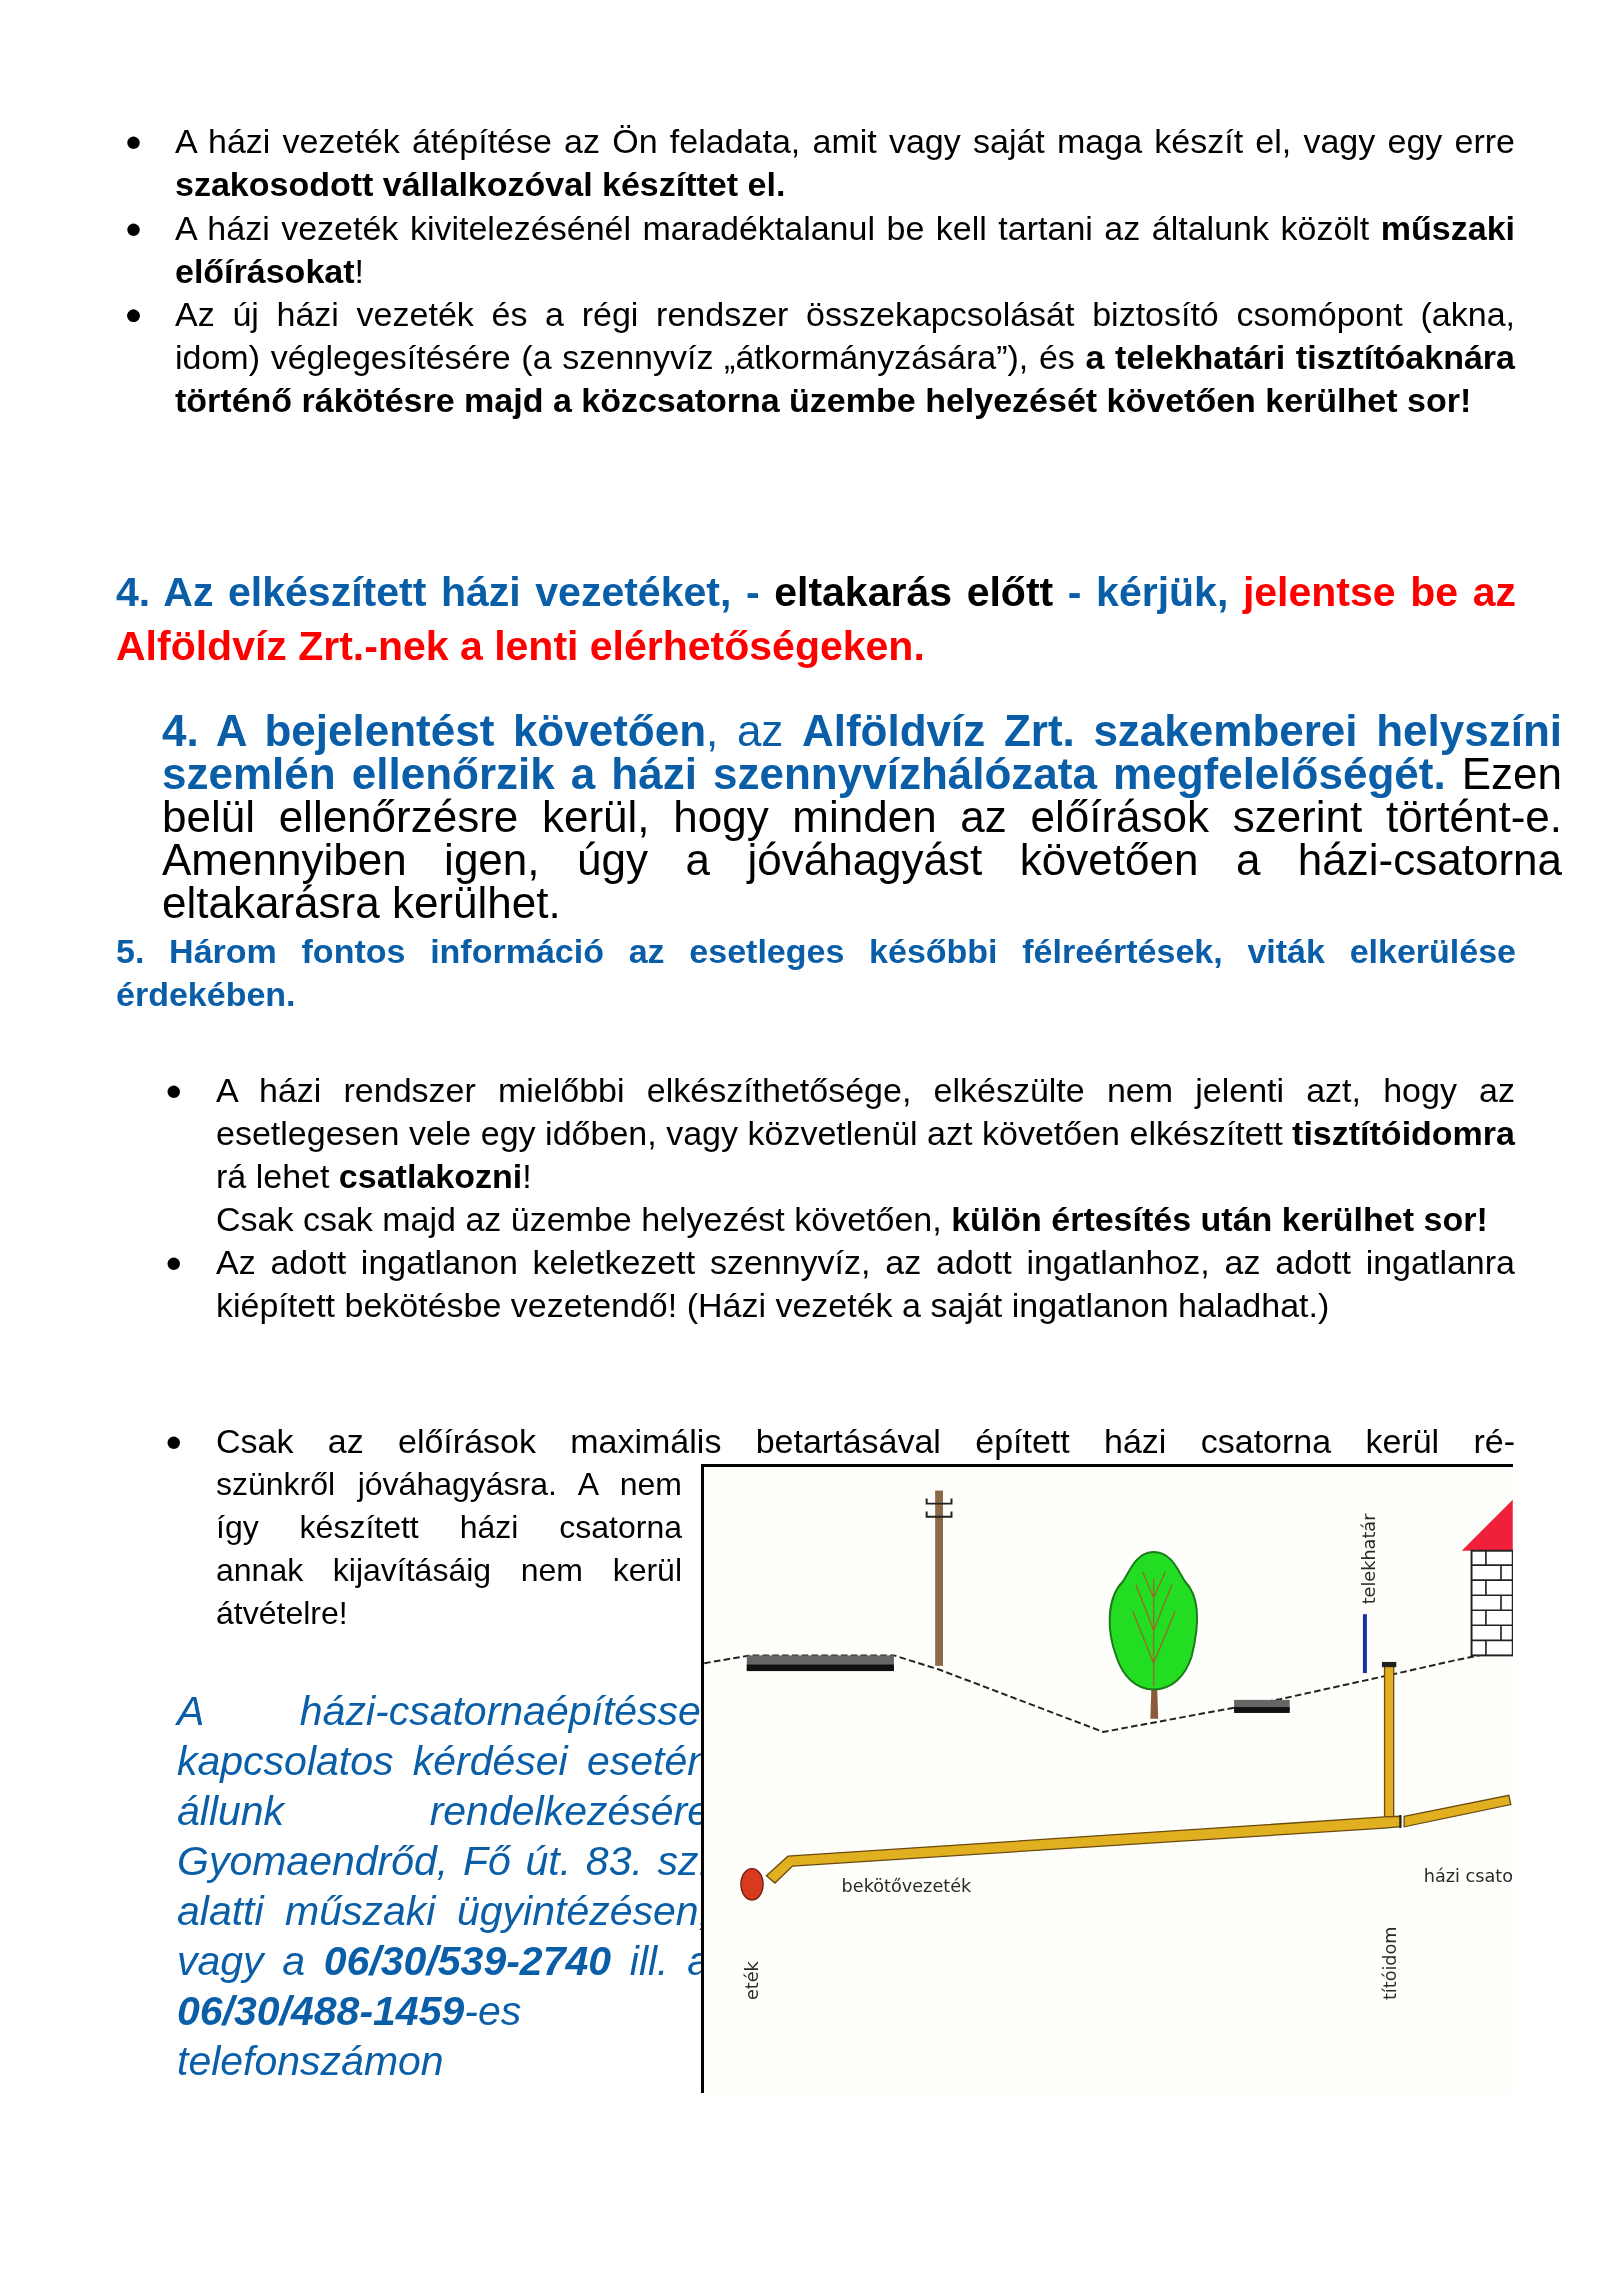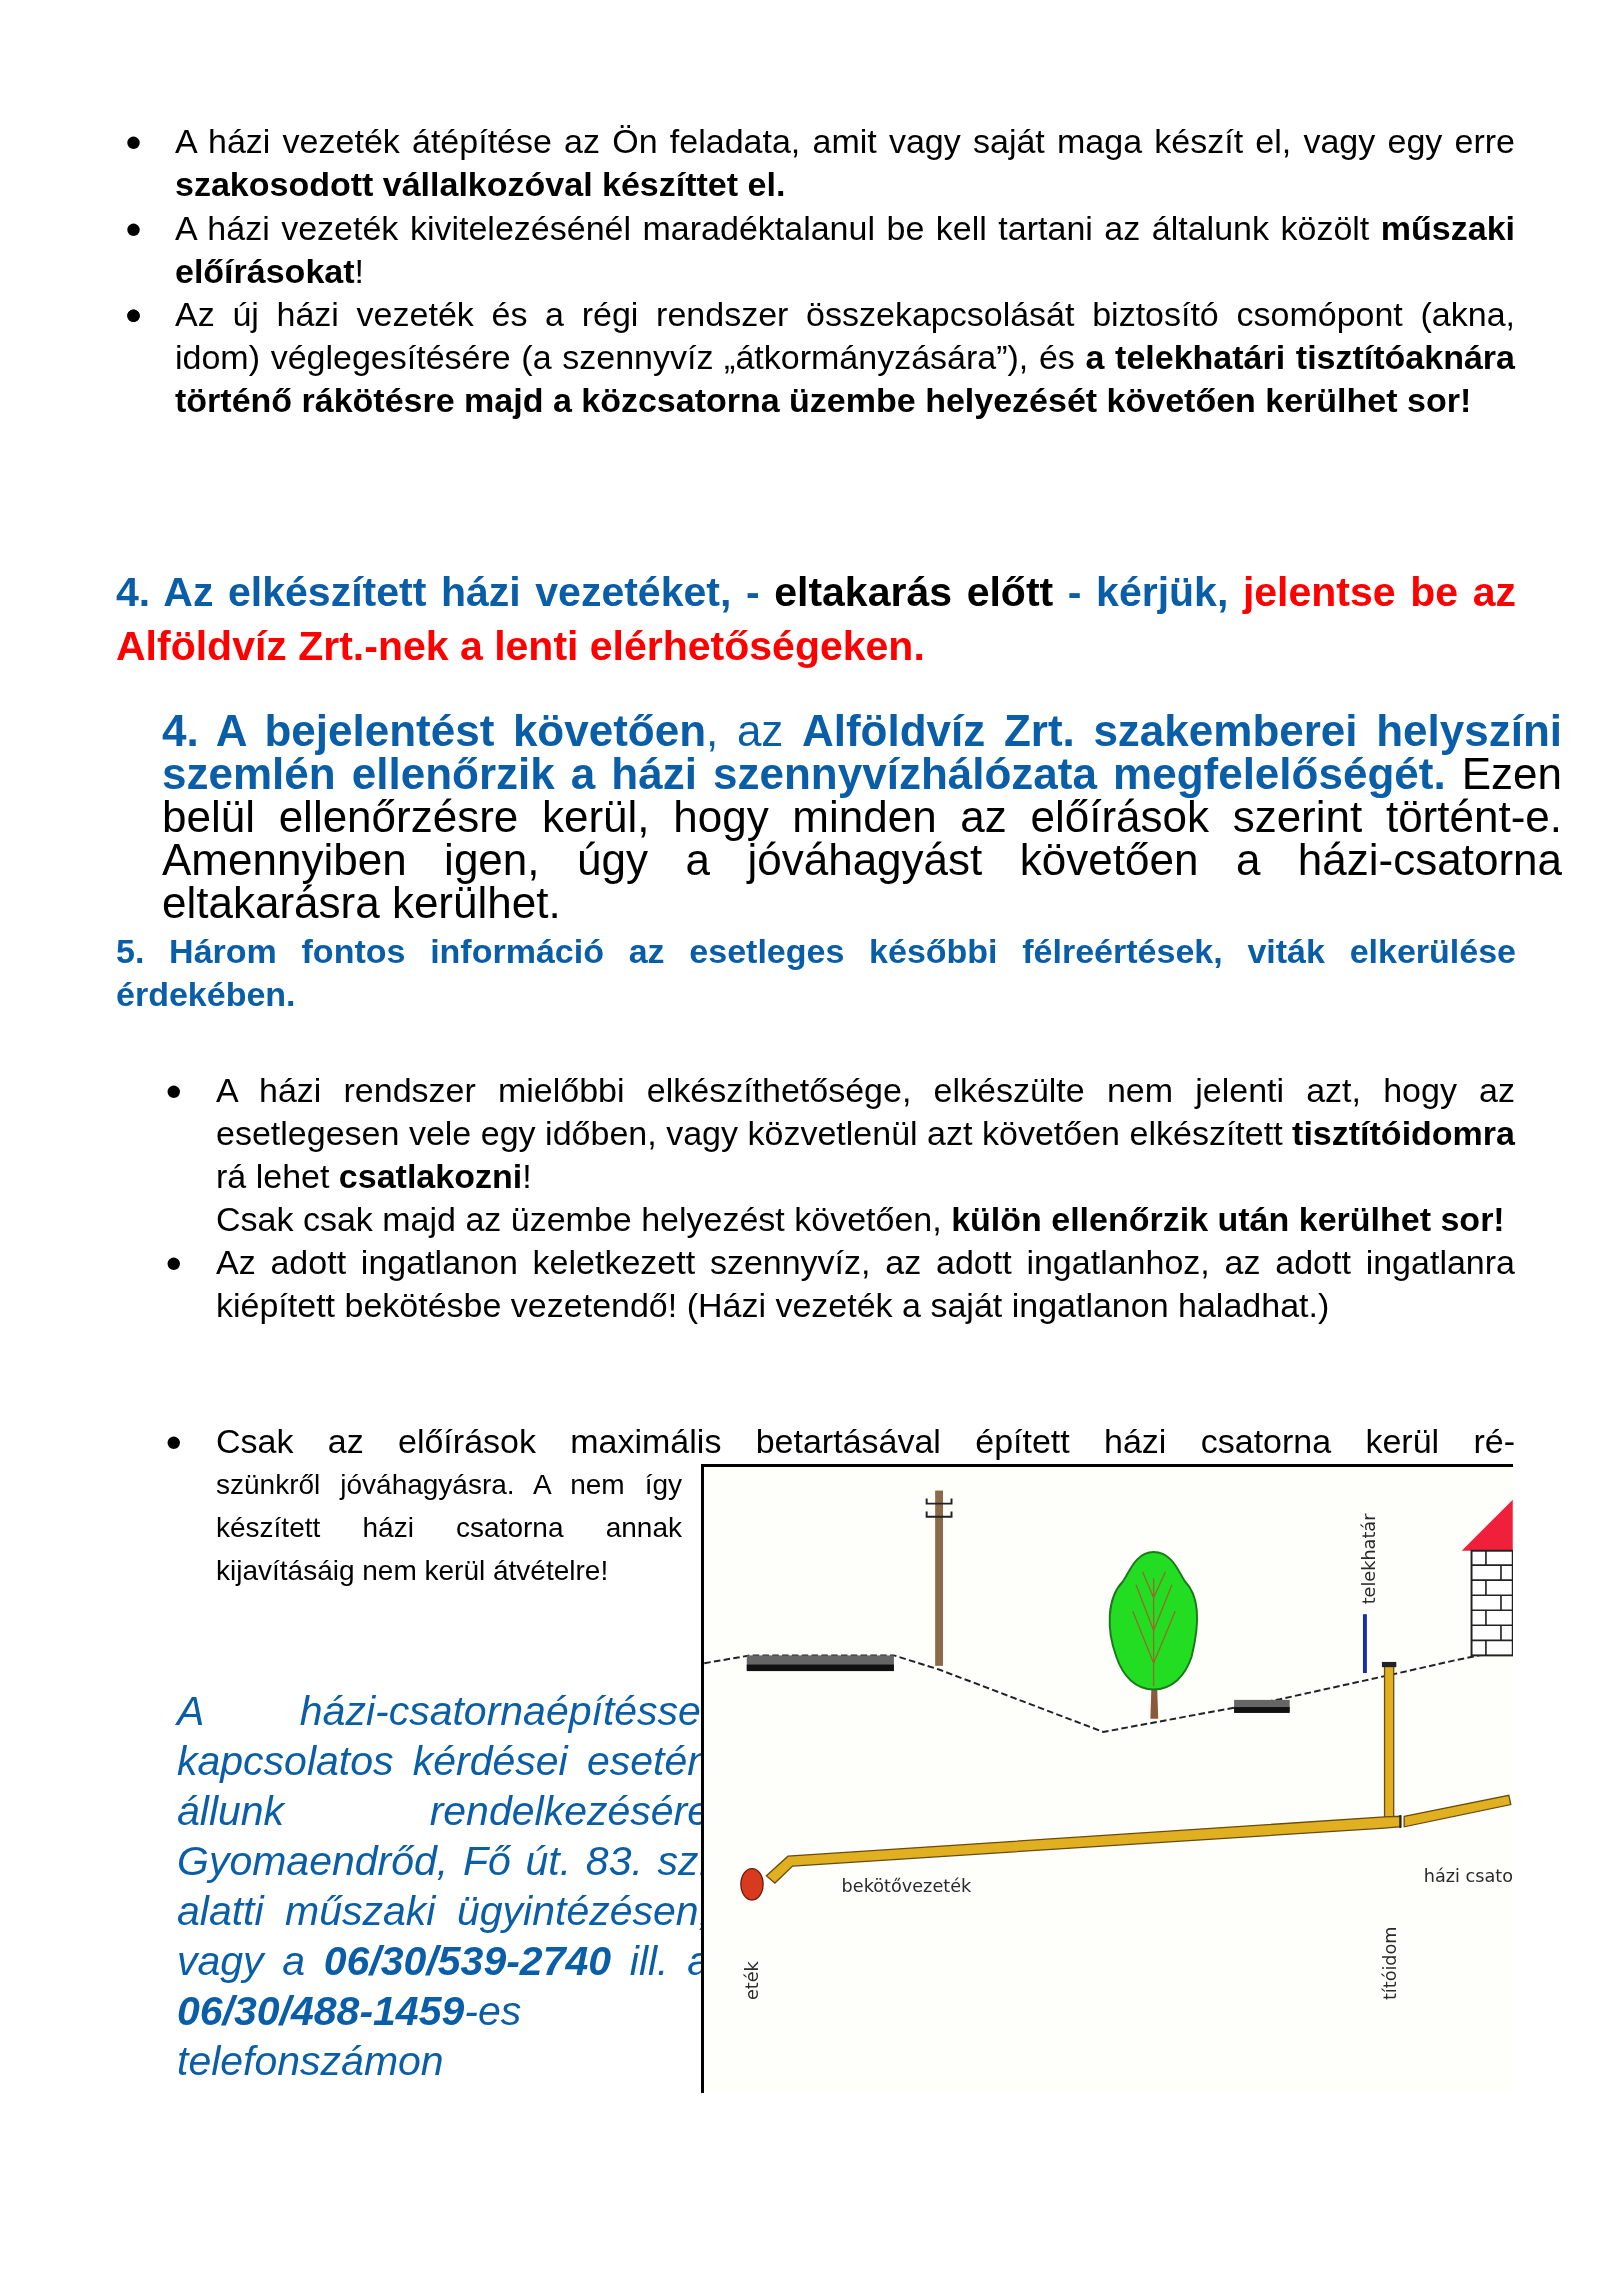--- a/index.html
+++ b/index.html
@@ -39,21 +39,21 @@
   .list2 li { position: relative; padding-left: 59px; text-align: justify; }
   .list2 li .dot { position: absolute; left: 7.9px; top: 0; font-size: 29px; }
   .list2 li + li { margin-top: 0px; }
 
   
   .b3-first { position: absolute; left: 157px; top: 1420px; width: 1358px; font-size: 34px; line-height: 43px; }
   .b3-first .dot { position: absolute; left: 7.9px; top: 0; font-size: 29px; }
   .b3-first .line { padding-left: 59px; text-align: justify; text-align-last: justify; display: block; }
 
   
-  .b3-rest { position: absolute; left: 216px; top: 1463px; width: 466px; font-size: 28px; line-height: 43px;
+  .b3-rest { position: absolute; left: 216px; top: 1463px; width: 466px; font-size: 32px; line-height: 43px;
              text-align: justify; }
 
   
   .contact { position: absolute; left: 149px; top: 1686px; width: 533px; font-size: 41px; line-height: 50px;
              font-style: italic; color: #0A5EA8; text-align: justify; margin-left: 28px; }
 
   
   .diagram { position: absolute; left: 701px; top: 1464px; width: 809px; height: 626px; background: #FEFEFB;
              border-top: 3.3px solid #000; border-left: 3.3px solid #000; overflow: hidden; }
   .diagram svg { position: absolute; left: 0; top: 0; }
@@ -90,21 +90,21 @@
     <span class="b blue">4.  A bejelentést követően</span><span class="blue">, az </span><span class="b blue">Alföldvíz Zrt. szakemberei helyszíni szemlén ellenőrzik a házi szennyvízhálózata megfelelőségét.</span><span> Ezen belül ellenőrzésre kerül, hogy minden az előírások szerint történt-e. Amennyiben igen, úgy a jóváha­gyást követően a házi-csatorna eltakarásra kerülhet.</span>
   </div>
 
   <div class="sec5 blue">5.  Három fontos információ az esetleges későbbi félreértések, viták elkerü­lése érdekében.</div>
 
   <ul class="list2">
     <li>
       <span class="dot">●</span>
       <span>A házi rendszer mielőbbi elkészíthetősége, elkészülte nem jelenti azt, hogy az esetlegesen vele egy időben, vagy közvetlenül azt követően elkészített </span><span class="b">tisztítóidomra</span><span> rá lehet </span><span class="b">csatlakozni</span><span>!</span>
       <br>
-      <span>Csak csak majd az üzembe helyezést követően, </span><span class="b">külön ellenőrzik után ke­rülhet sor!</span>
+      <span>Csak csak majd az üzembe helyezést követően, </span><span class="b">külön értesítés után ke­rülhet sor!</span>
     </li>
     <li>
       <span class="dot">●</span>
       <span>Az adott ingatlanon keletkezett szennyvíz, az adott ingatlanhoz, az adott in­gatlanra kiépített bekötésbe vezetendő! (Házi vezeték a saját ingatlanon ha­ladhat.)</span>
     </li>
   </ul>
 
   <div class="b3-first">
     <span class="dot">●</span>
     <span class="line">Csak az előírások maximális betartásával épített házi csatorna kerül ré-</span>

